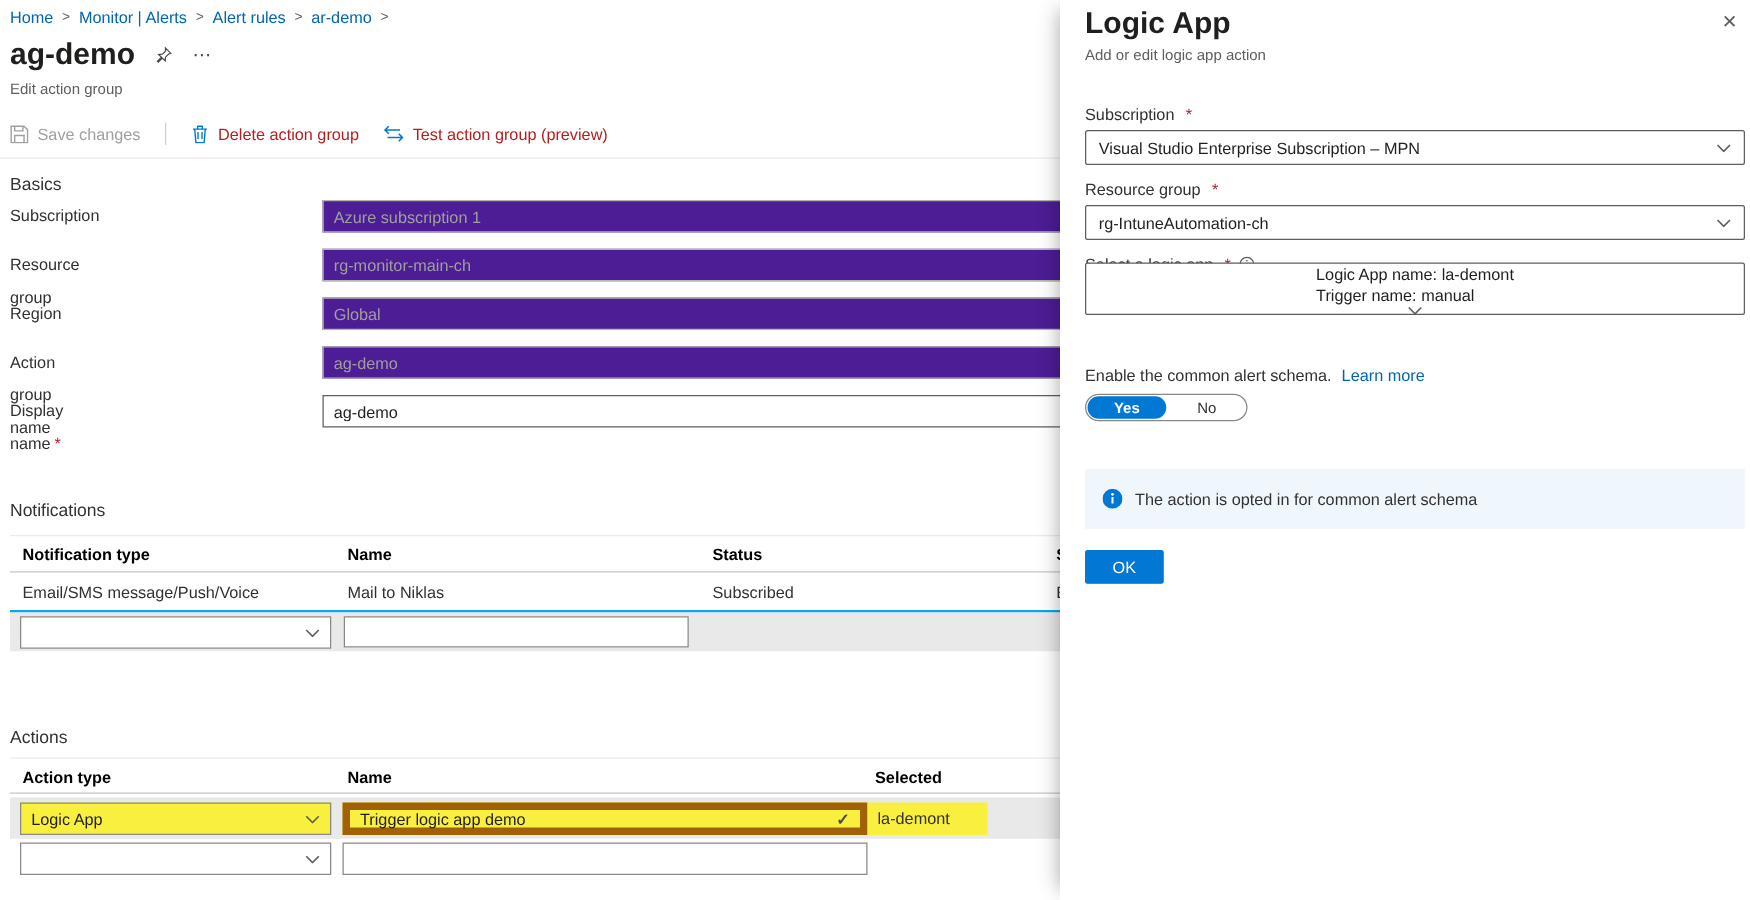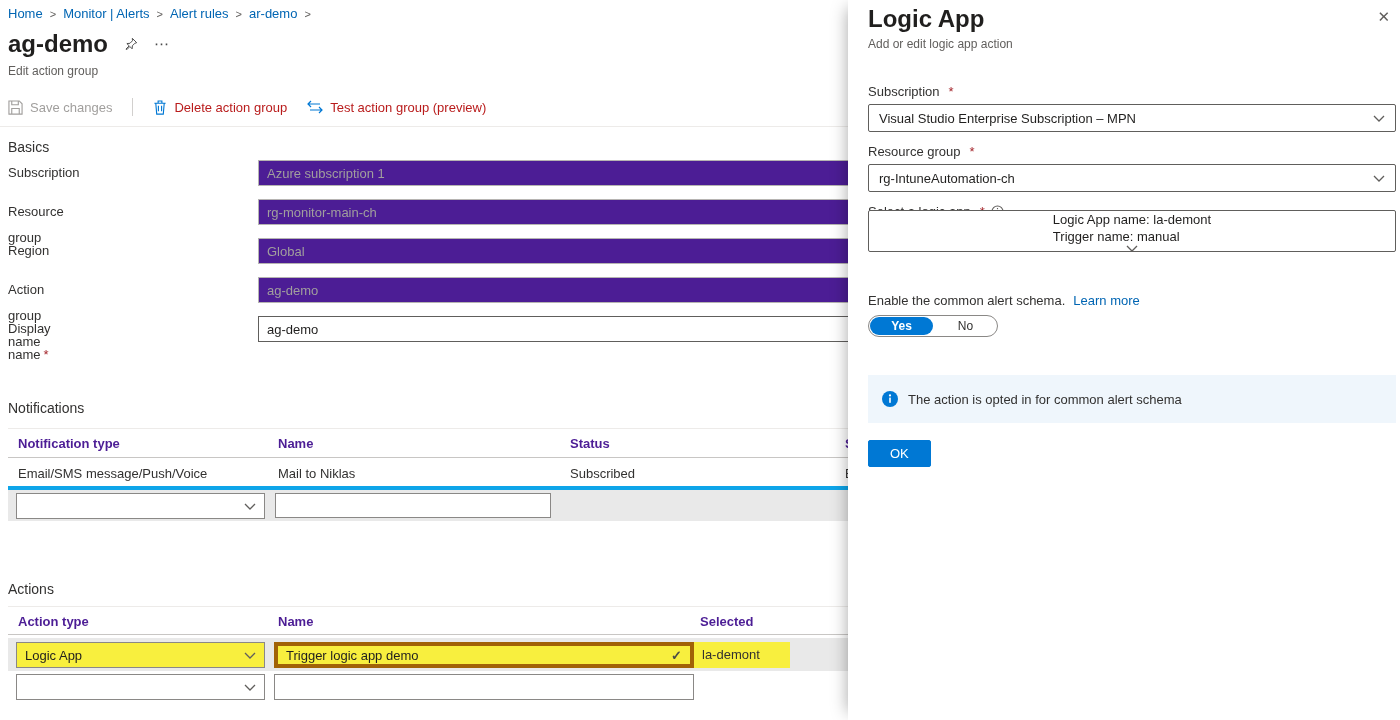--- a/index.html
+++ b/index.html
@@ -45,34 +45,34 @@
   .frow{position:absolute;left:8px;height:26px;}
   .flabel{position:absolute;left:0;top:0;line-height:26px;font-size:13px;color:#323130;}
   .req{color:#a4262c;margin-left:3px;}
   .tinput{
     position:absolute;height:26px;border:1px solid #605e5c;background:#fff;
     font-family:inherit;font-size:13px;padding:0 8px;color:#201f1e;outline:none;
   }
   .tinput:disabled{background:#4c1d95;border-color:#b6b4b2;color:#a19f9d;}
 
   
-  .thead-cell{position:absolute;top:0;line-height:29px;font-weight:700;font-size:13px;color:#4c1d95;white-space:nowrap;}
+  .thead-cell{position:absolute;top:0;line-height:29px;font-weight:700;font-size:13px;color:#000000;white-space:nowrap;}
   .tcell{position:absolute;top:0;line-height:30px;font-size:13px;color:#323130;white-space:nowrap;}
   .grayrow{background:#e9e9e9;}
 
   
   .dd{
     position:absolute;display:flex;align-items:center;justify-content:space-between;
     border:1px solid #8a8886;background:#fff;height:26px;padding:0 8px;
     font-size:13px;color:#201f1e;cursor:pointer;
   }
   .dd.hl{background:var(--highlight);}
   .cellinput{
     position:absolute;display:flex;align-items:center;justify-content:space-between;
-    border:4px solid #a16207;background:#fff;height:26px;padding:0 8px;
+    border:6px solid #a16207;background:#fff;height:26px;padding:0 8px;
     font-size:13px;color:#201f1e;
   }
   .cellinput.hl{background:var(--highlight);}
   .check{color:#4c4c45;font-weight:bold;font-size:13px;}
   .hl-text{background:var(--highlight);line-height:26px;padding:0 30px 0 8px;white-space:nowrap;}
 
   
   .panel{background:#fff;z-index:5;box-shadow:-8px 0 16px -8px rgba(0,0,0,.35);}
   .p-title{font-size:24px;font-weight:700;color:#201f1e;}
   .p-close{font-size:15px;color:#605e5c;cursor:pointer;}
@@ -186,21 +186,21 @@
 
   <div class="section-title abs" style="left:8px;top:400px;">Notifications</div>
 
   <div class="abs" style="left:8px;top:428px;width:840px;height:30px;border-top:1px solid #edebe9;border-bottom:1px solid #c8c6c4;">
     <span class="thead-cell" style="left:10px;">Notification type</span>
     <span class="thead-cell" style="left:270px;">Name</span>
     <span class="thead-cell" style="left:562px;">Status</span>
     <span class="thead-cell" style="left:837px;">S</span>
   </div>
 
-  <div class="abs" style="left:8px;top:459px;width:840px;height:31px;border-bottom:4px solid #0ea5e9;">
+  <div class="abs" style="left:8px;top:459px;width:840px;height:31px;border-bottom:2px solid #0ea5e9;">
     <span class="tcell" style="left:10px;">Email/SMS message/Push/Voice</span>
     <span class="tcell" style="left:270px;">Mail to Niklas</span>
     <span class="tcell" style="left:562px;">Subscribed</span>
     <span class="tcell" style="left:837px;">E</span>
   </div>
 
   <div class="grayrow abs" style="left:8px;top:490px;width:840px;height:31px;">
     <div class="dd" style="left:8px;top:3px;width:249px;">
       <span></span>
       <svg class="chev" width="12" height="7" viewBox="0 0 12 7">

